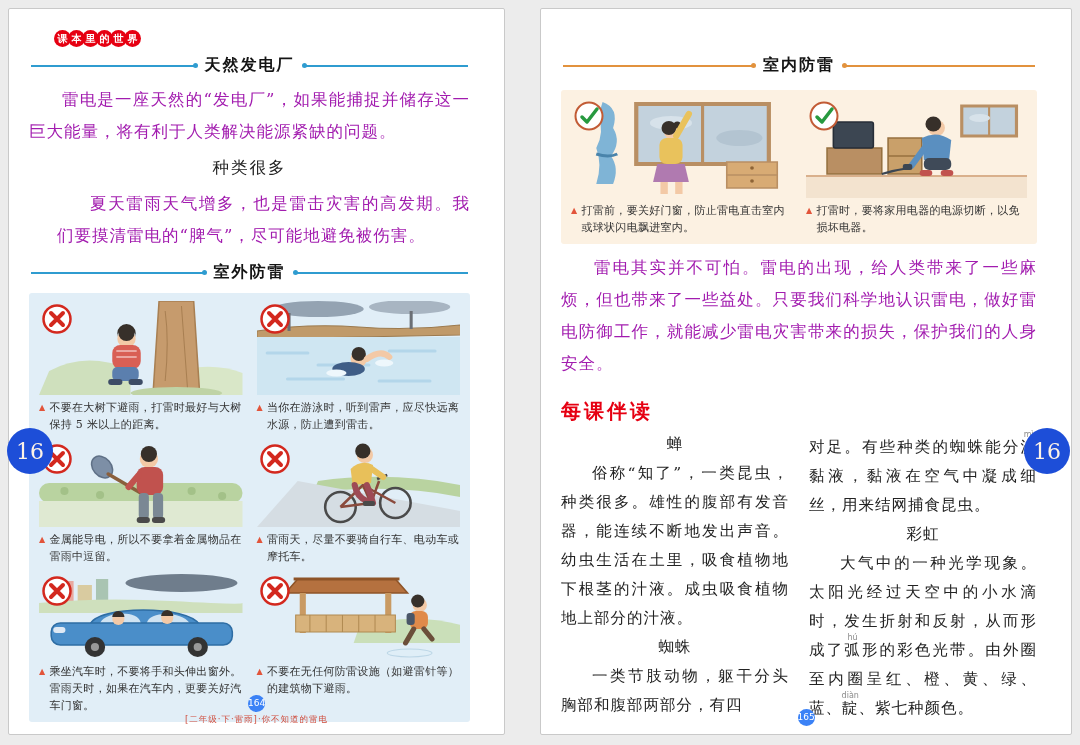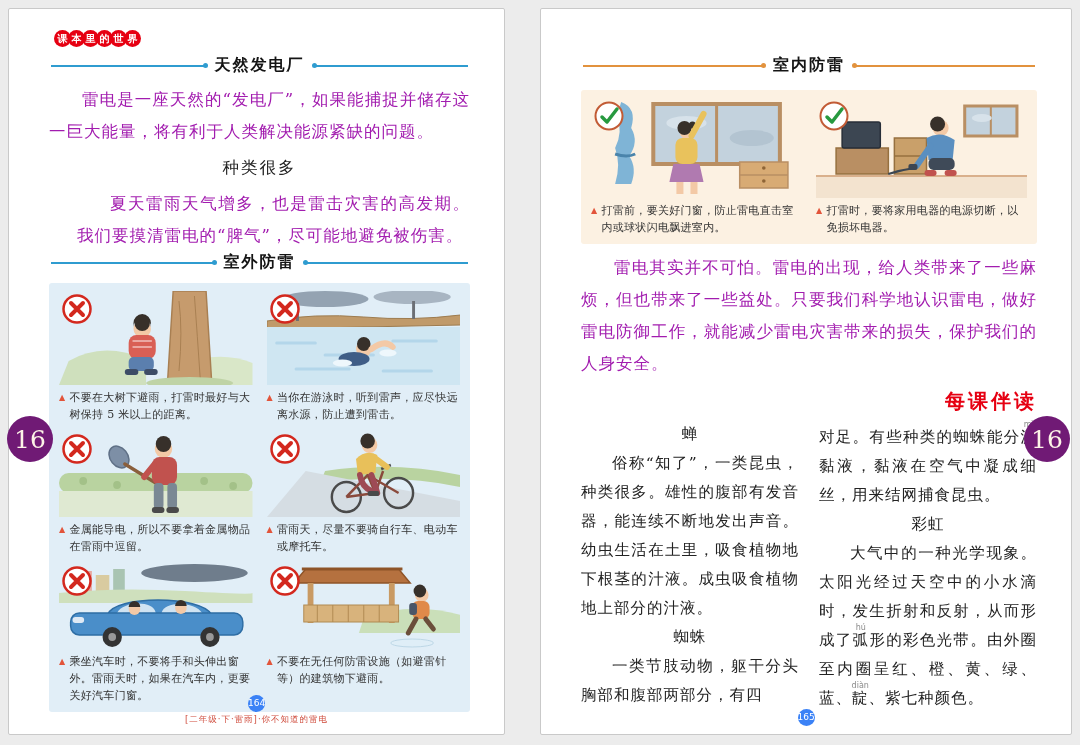--- a/index.html
+++ b/index.html
@@ -1,21 +1,21 @@
 <!DOCTYPE html>
 <html><head>
 <meta charset="utf-8">
 <style>
   html,body{margin:0;padding:0;}
   body{width:1080px;height:745px;background:#ececec;font-family:"DejaVu Serif","Liberation Serif",serif;}
   .spread{position:relative;width:1080px;height:745px;overflow:hidden;}
   .page{position:absolute;top:8px;height:727px;background:#fff;border:1px solid #c9c9c9;border-radius:2px;box-sizing:border-box;}
   .page-left{left:8px;width:497px;}
   .page-right{left:540px;width:532px;}
-  .content{padding:46px 34px 0 40px;position:relative;}
+  .content{padding:46px 34px 0 20px;position:relative;}
   
   .logo{position:absolute;top:21px;left:48px;display:flex;z-index:3;}
   .logo span{width:17px;height:17px;border-radius:50%;background:#e60012;color:#fff;font-size:10px;font-weight:bold;display:flex;align-items:center;justify-content:center;margin-left:-3px;font-family:"DejaVu Sans","Liberation Sans",sans-serif;}
   
   .rule-header{display:flex;align-items:center;gap:9px;margin:0 2px;}
   .rline{flex:1;height:2px;position:relative;}
   .rline.dot-r::after,.rline.dot-l::after{content:'';position:absolute;width:5px;height:5px;border-radius:50%;top:-1.5px;background:inherit;}
   .rline.dot-r::after{right:-2px;}
   .rline.dot-l::after{left:-2px;}
   .blue{background:#2f9cd0;}
@@ -30,33 +30,33 @@
   .panel-peach{background:#fcf1e2;}
   .cell{display:flex;flex-direction:column;}
   .illus{position:relative;width:100%;}
   .h94{height:94px;} .h86{height:86px;} .h100{height:100px;}
   .scene{position:absolute;inset:0;width:100%;height:100%;}
   .badge{position:absolute;top:2px;left:2px;width:32px;height:32px;z-index:2;}
   .badge svg{width:100%;height:100%;}
   .cap{font-size:11px;line-height:17px;letter-spacing:0.3px;color:#333;margin-top:4px;display:flex;gap:4px;align-items:flex-start;}
   .tri{color:#e2543a;font-size:8px;line-height:17px;flex:0 0 auto;}
   
-  .read-title{color:#e60012;font-weight:bold;font-size:20px;letter-spacing:3px;text-align:right;margin-top:8px;line-height:26px;}
+  .read-title{color:#e60012;font-weight:bold;font-size:20px;letter-spacing:3px;text-align:left;margin-top:18px;line-height:26px;}
   .cols{display:grid;grid-template-columns:1fr 1fr;column-gap:20px;margin-top:6px;}
   .col{font-size:15.5px;line-height:29px;letter-spacing:1px;color:#232323;text-align:justify;}
   .col .col-heading{text-align:center;}
   .col p{margin:0;}
   .col p.indent{text-indent:2em;}
   ruby rt{font-size:8px;color:#8a8a8a;letter-spacing:0;font-family:"DejaVu Sans","Liberation Sans",sans-serif;}
   
   .footer{position:absolute;bottom:8px;left:0;right:0;text-align:center;}
   .foot-circle{display:inline-block;width:17px;height:17px;border-radius:50%;background:#3b82f6;color:#fff;font-size:9px;line-height:17px;font-family:"DejaVu Sans","Liberation Sans",sans-serif;}
   .foot-text{font-size:8.5px;color:#cf4a3a;letter-spacing:1px;margin-top:2px;}
   
-  .tab{position:absolute;top:416px;width:46px;height:46px;border-radius:50%;background:#701a75;color:#fdf3e7;display:flex;align-items:center;justify-content:center;font-size:25px;z-index:6;}
+  .tab{position:absolute;top:428px;width:46px;height:46px;border-radius:50%;background:#1d4ed8;color:#fdf3e7;display:flex;align-items:center;justify-content:center;font-size:22px;z-index:6;}
   .tab-left{left:7px;} .tab-right{left:1024px;}
 </style>
 </head>
 <body>
 
 <div class="spread">
 
   <div class="page page-left">
     <div class="logo">
       <span>课</span>
@@ -73,21 +73,21 @@
         <div class="rule-title">天然发电厂</div>
         <div class="rline blue dot-l"></div>
       </div>
 
       <p class="para">雷电是一座天然的“发电厂”，如果能捕捉并储存这一巨大能量，将有利于人类解决能源紧缺的问题。</p>
 
       <div class="subhead">种类很多</div>
 
       <p class="para" style="margin-top:0;margin-left:28px;">夏天雷雨天气增多，也是雷击灾害的高发期。我们要摸清雷电的“脾气”，尽可能地避免被伤害。</p>
 
-      <div class="rule-header" style="margin-top:0;">
+      <div class="rule-header" style="margin-top:10px;">
         <div class="rline blue dot-r"></div>
         <div class="rule-title">室外防雷</div>
         <div class="rline blue dot-l"></div>
       </div>
 
       <div class="panel panel-blue">
 
         <div class="cell">
           <div class="illus h94">
             <span class="badge">

